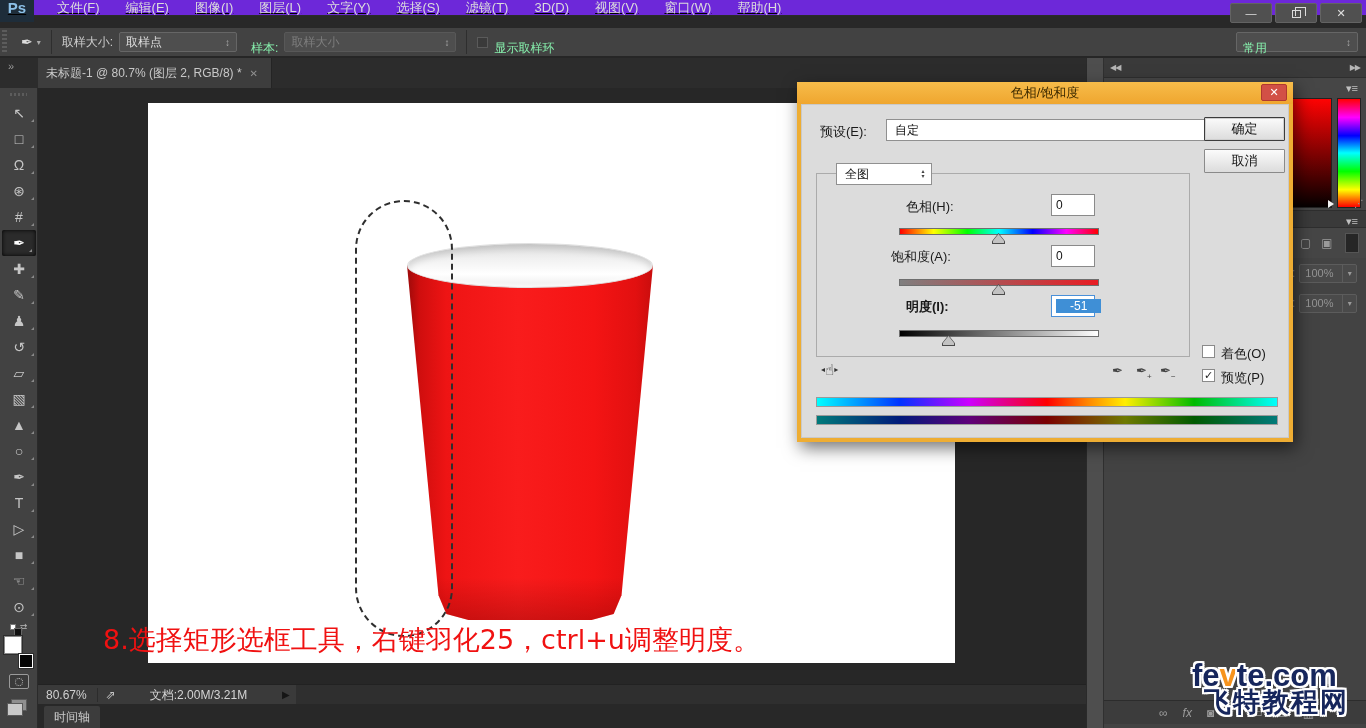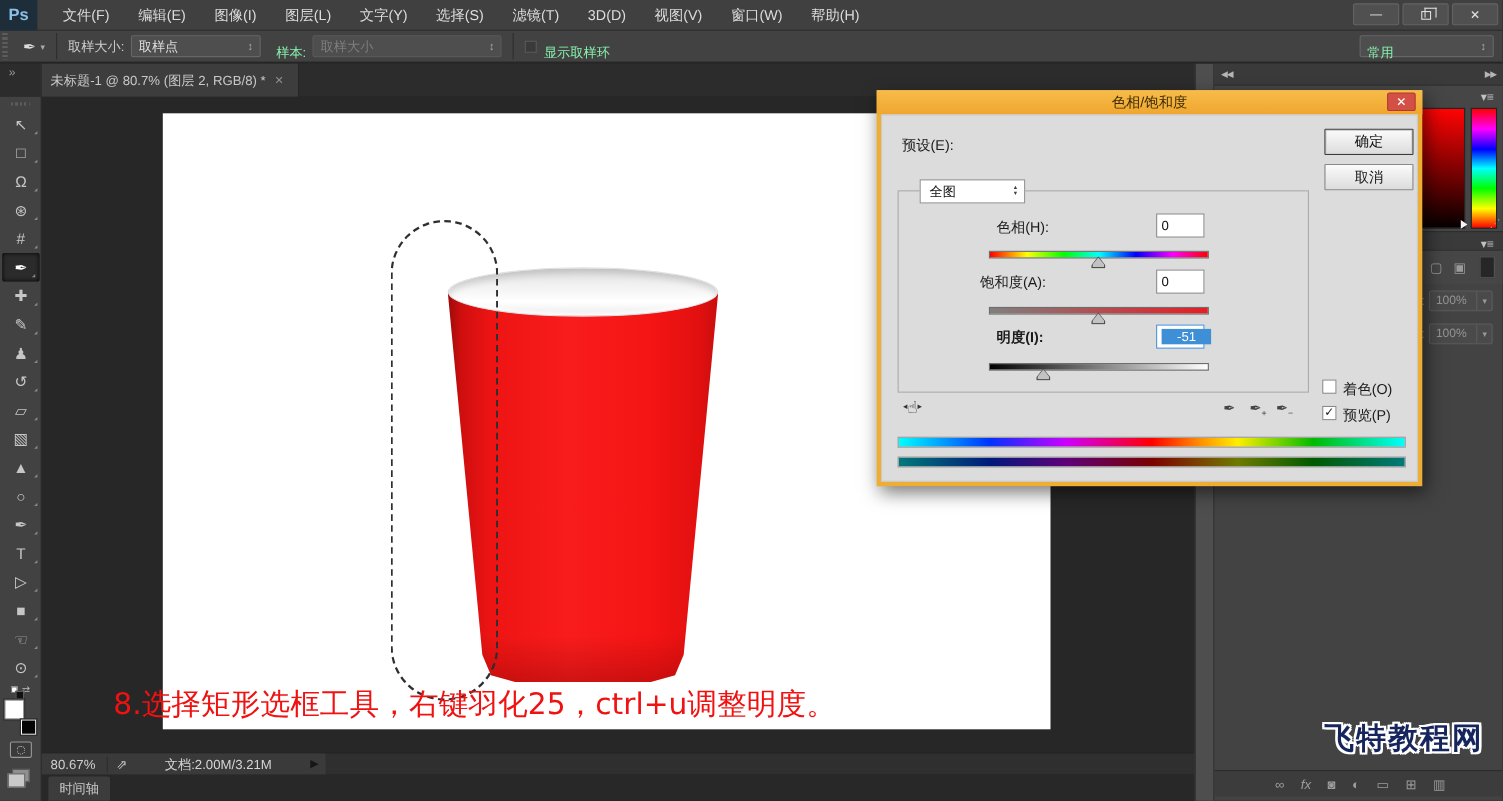--- a/index.html
+++ b/index.html
@@ -1,21 +1,21 @@
 <!DOCTYPE html>
 <html><head>
 <meta charset="utf-8">
 <style>
   * { margin:0; padding:0; box-sizing:border-box; }
   html,body { width:1366px; height:728px; overflow:hidden; background:#282828;
     font-family:"Liberation Sans","DejaVu Sans",sans-serif; }
 
   
-  #menubar { position:absolute; left:0; top:0; width:1366px; height:28px;
-    background:#404040; border-bottom:1px solid #2b2b2b; display:flex; align-items:center; }
+  #menubar { position:absolute; left:0; top:0; width:1366px; height:16px;
+    background:#6d28d9; border-bottom:1px solid #2b2b2b; display:flex; align-items:center;text-decoration:underline; }
   #ps-logo { width:34px; height:28px; background:#1e2d3a; color:#8cc1e8; font-weight:bold;
     font-size:15px; display:flex; align-items:center; justify-content:center; margin-right:10px; }
   .menu-item { color:#dcdcdc; font-size:13px; padding:0 13px; line-height:28px; }
   #win-controls { position:absolute; right:4px; top:3px; display:flex; gap:3px; }
   .win-btn { width:42px; height:20px; background:#505050; border:1px solid #636363; border-radius:2px;
     color:#e0e0e0; font-size:11px; display:flex; align-items:center; justify-content:center; }
   .restore-glyph { width:9px; height:8px; border:1px solid #ddd; position:relative; margin-top:2px; }
   .restore-glyph::before { content:''; position:absolute; top:-4px; left:2px; width:9px; height:8px;
     border:1px solid #ddd; border-bottom:none; }
 
@@ -407,20 +407,27 @@
   </div>
 </div>
 
 <div id="dialog">
   <div id="dlg-title">
     <span>色相/饱和度</span>
     <span id="dlg-close">✕</span>
   </div>
   <div id="dlg-body">
     <span class="dlg-label" style="left:18px;top:18px;">预设(E):</span>
+    <div class="dlg-select" style="left:84px;top:14px;width:332px;height:22px;">
+      <span class="txt">自定</span>
+      <span class="spinner">
+        <span>▴</span>
+          <span>▾</span>
+      </span>
+    </div>
     <span class="dlg-label" style="left:424px;top:16px;color:#555;font-size:14px;">⚙</span>
     <div class="dlg-btn default" style="top:12px;">确定</div>
     <div class="dlg-btn" style="top:44px;">取消</div>
     <div id="groupbox"></div>
     <div class="dlg-select" style="left:34px;top:58px;width:96px;height:22px;z-index:2;">
       <span class="txt">全图</span>
       <span class="spinner">
         <span>▴</span>
           <span>▾</span>
       </span>
@@ -468,14 +475,15 @@
     <span class="dlg-label" style="left:419px;top:240px;">着色(O)</span>
     <span class="dlg-check" style="top:264px;">✓</span>
     <span class="dlg-label" style="left:419px;top:264px;">预览(P)</span>
 
     <div id="spectrum1"></div>
     <div id="spectrum2"></div>
   </div>
 </div>
 
 <div id="watermark">
+  <div id="wm-line1"><span>fe</span><span class="accent">v</span><span>te.com</span></div>
   <div id="wm-line2">飞特教程网</div>
 </div>
 
 </body></html>

